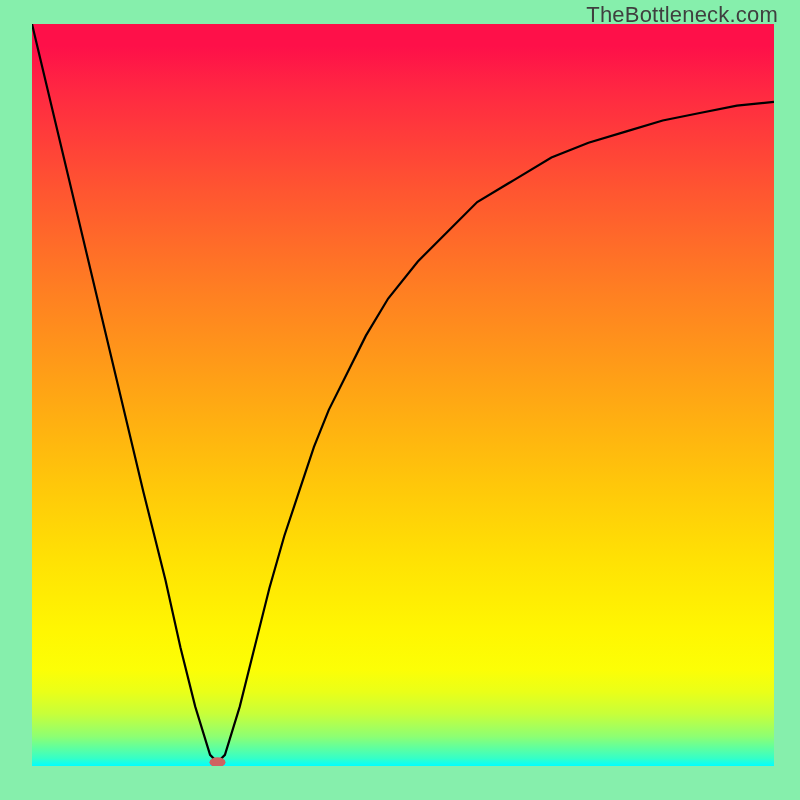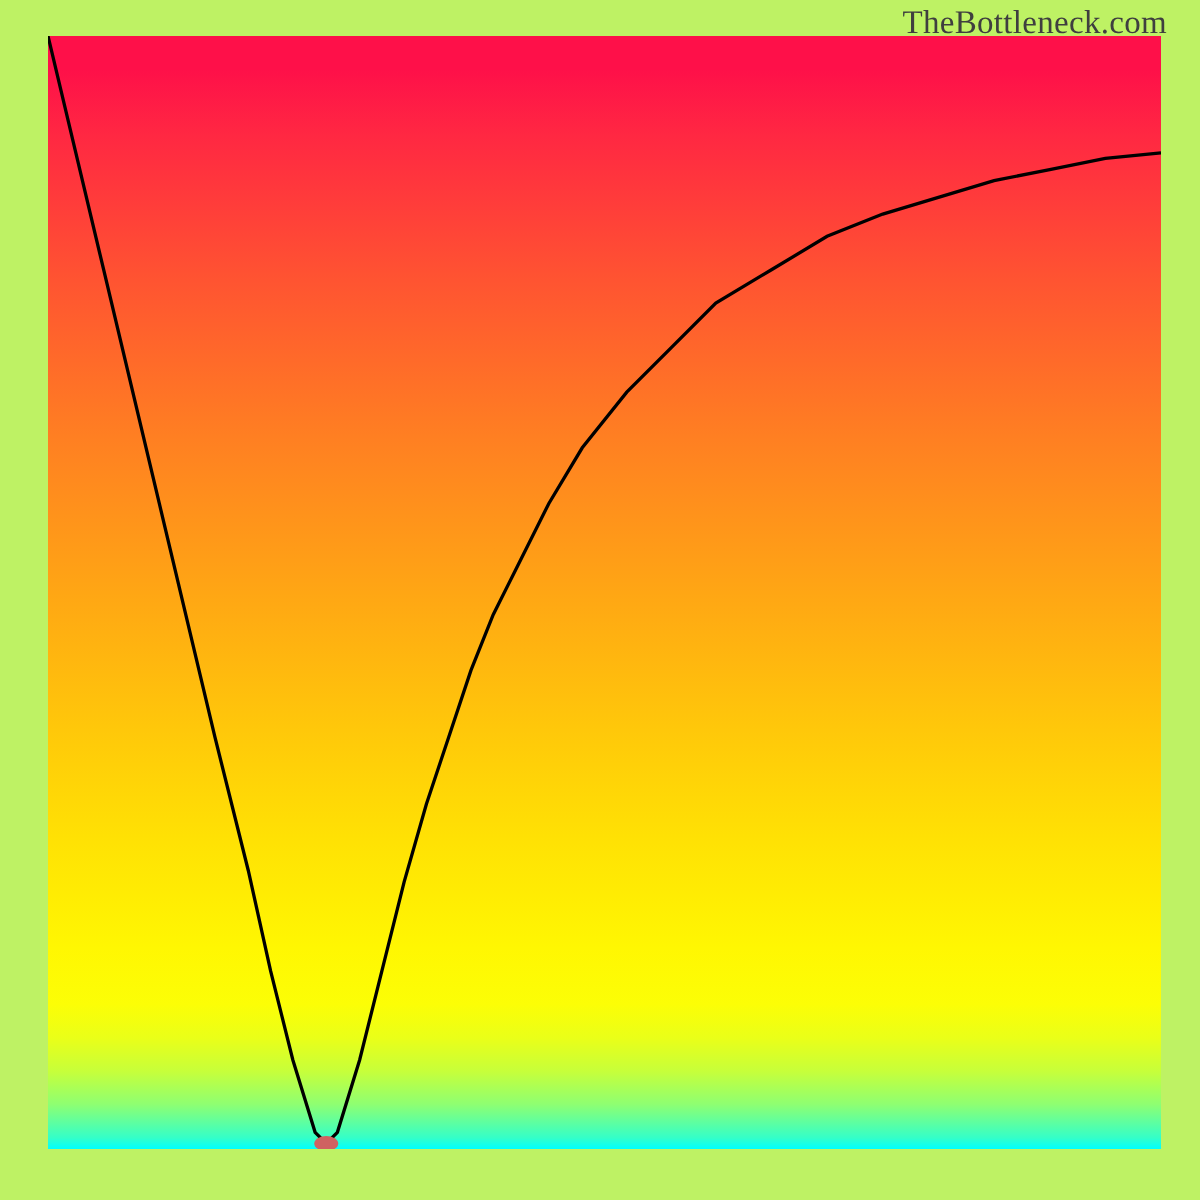--- a/index.html
+++ b/index.html
@@ -8,22 +8,21 @@
     width: 800px;
     height: 800px;
     background: #000;
     font-family: Arial, Helvetica, sans-serif;
     overflow: hidden;
   }
   .outer {
     position: relative;
     width: 800px;
     height: 800px;
-    background: #bef264;
-    font-family: Liberation Serif, serif;
+    background: #86efac;
   }
   .watermark {
     position: absolute;
     top: 2px;
     right: 22px;
     color: #3f3f3f;
     font-size: 22px;
     letter-spacing: 0.2px;
     z-index: 50;
   }

